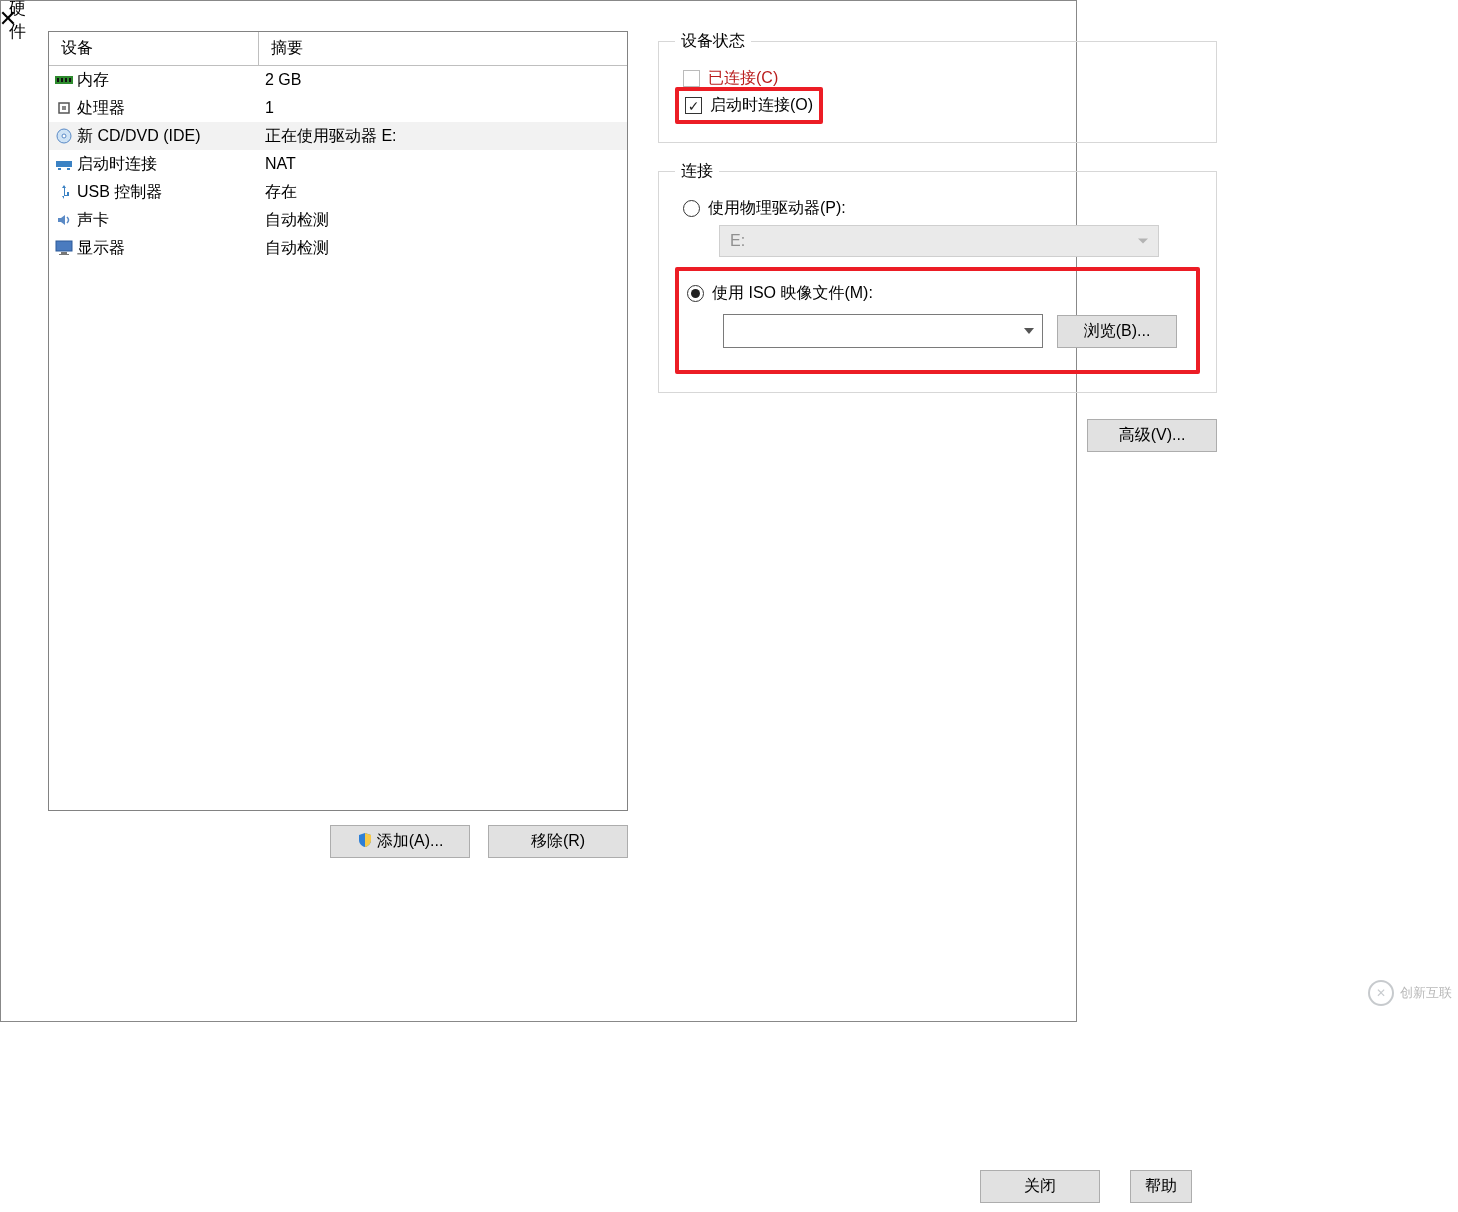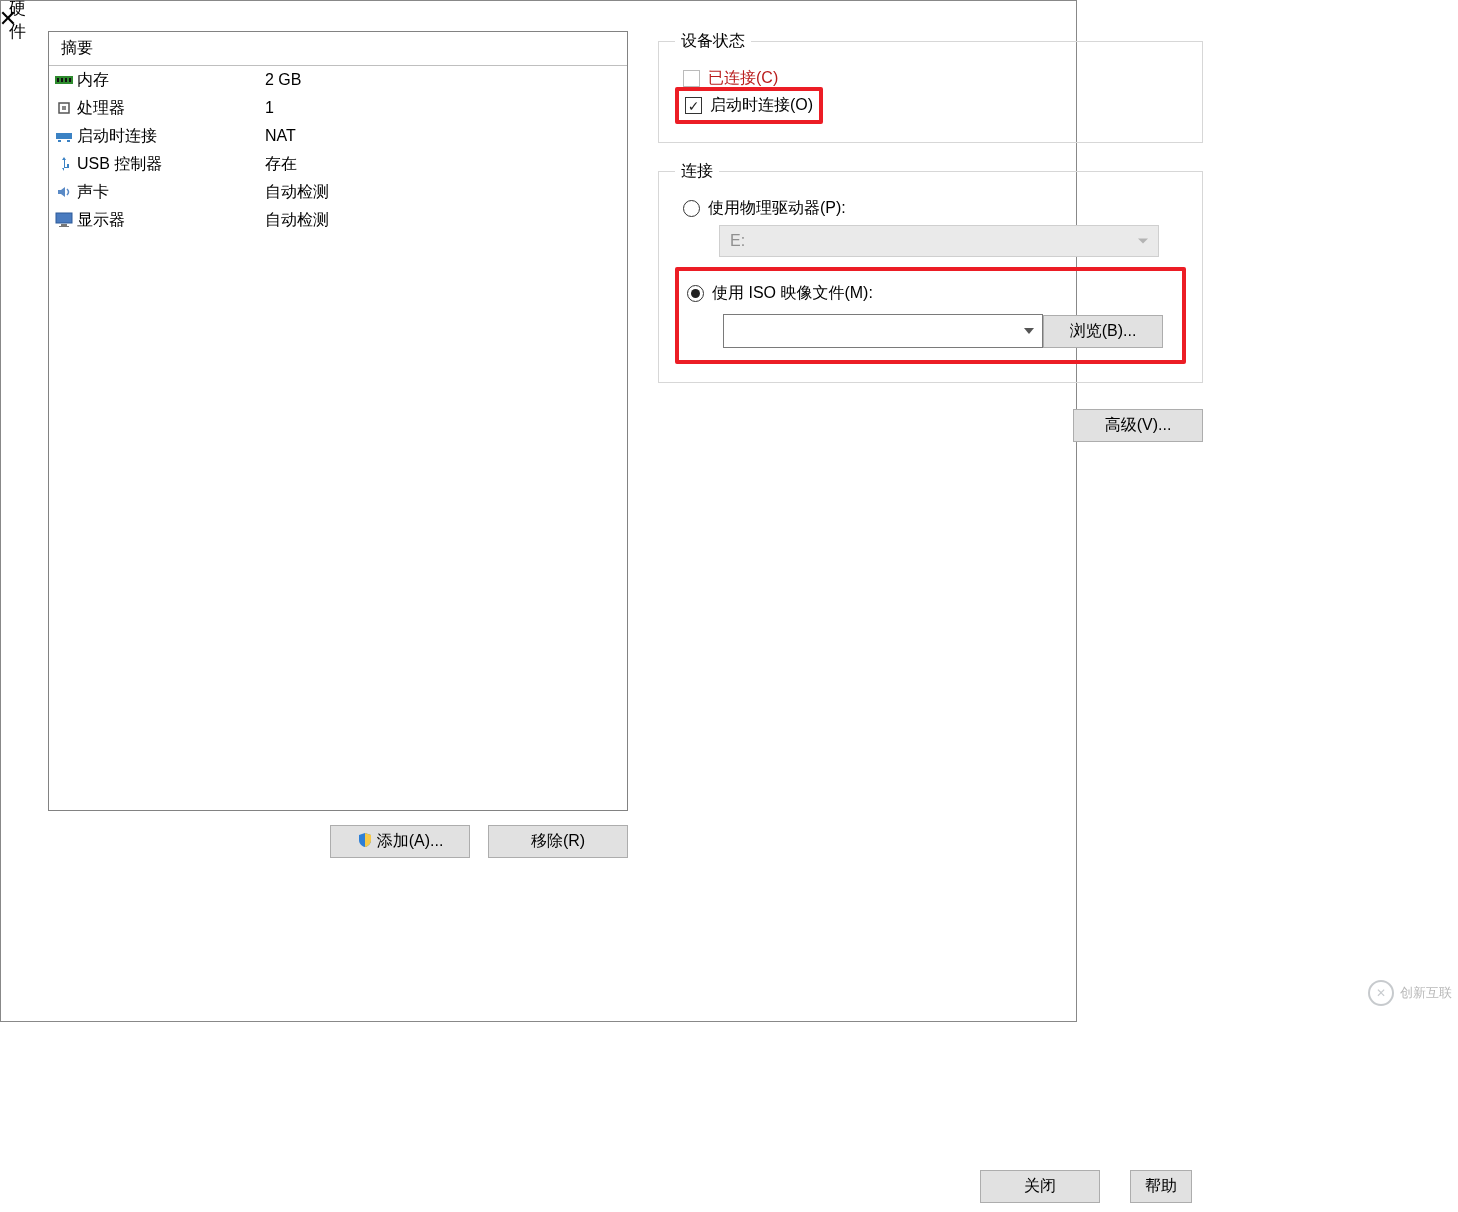--- a/index.html
+++ b/index.html
@@ -199,21 +199,22 @@
     position: absolute; right: 10px; top: 50%;
     transform: translateY(-50%);
     border-left: 5px solid transparent;
     border-right: 5px solid transparent;
     border-top: 5px solid #b3b3b3;
   }
 
   .iso-row-inner {
     display: flex;
     align-items: center;
-    margin: 10px 0 2px 36px;
+    gap: 14px;
+    margin: 10px 0 12px 36px;
   }
   .iso-combo {
     width: 320px;
     height: 34px;
     border: 1px solid #7a7a7a;
     background: #fff;
     position: relative;
   }
   .iso-combo .arrow-box {
     position: absolute;
@@ -277,20 +278,21 @@
     <span>硬件</span>
     <div class="close">✕</div>
   </div>
 
   <div class="content">
 
     <div class="left-col">
 
       <div class="device-list">
         <div class="header">
+          <div class="col col-device">设备</div>
           <div class="col col-summary">摘要</div>
         </div>
         <div id="device-rows">
             <div class="device-row">
               <div class="cell-dev">
                 <span class="dev-icon">
                   <svg width="18" height="12" viewBox="0 0 18 12">
                     <rect x="0" y="2" width="18" height="8" fill="#2e8b2e"></rect>
                     <rect x="2" y="4" width="2" height="4" fill="#111"></rect>
                     <rect x="6" y="4" width="2" height="4" fill="#111"></rect>
@@ -306,20 +308,32 @@
               <div class="cell-dev">
                 <span class="dev-icon">
                   <svg width="16" height="16" viewBox="0 0 16 16">
                     <rect x="3" y="3" width="10" height="10" fill="none" stroke="#555" stroke-width="1.5"></rect>
                     <rect x="6" y="6" width="4" height="4" fill="#888"></rect>
                   </svg>
                 </span>
                 <span>处理器</span>
               </div>
               <div class="cell-sum">1</div>
+            </div>
+            <div class="device-row selected">
+              <div class="cell-dev">
+                <span class="dev-icon">
+                  <svg width="16" height="16" viewBox="0 0 16 16">
+                    <circle cx="8" cy="8" r="7" fill="#cfe3f5" stroke="#5a8ac6"></circle>
+                    <circle cx="8" cy="8" r="2" fill="#fff" stroke="#5a8ac6"></circle>
+                  </svg>
+                </span>
+                <span>新 CD/DVD (IDE)</span>
+              </div>
+              <div class="cell-sum">正在使用驱动器 E:</div>
             </div>
             <div class="device-row">
               <div class="cell-dev">
                 <span class="dev-icon">
                   <svg width="18" height="14" viewBox="0 0 18 14">
                     <rect x="1" y="4" width="16" height="6" fill="#3b82c4"></rect>
                     <rect x="3" y="11" width="3" height="2" fill="#3b82c4"></rect>
                     <rect x="12" y="11" width="3" height="2" fill="#3b82c4"></rect>
                   </svg>
                 </span>

